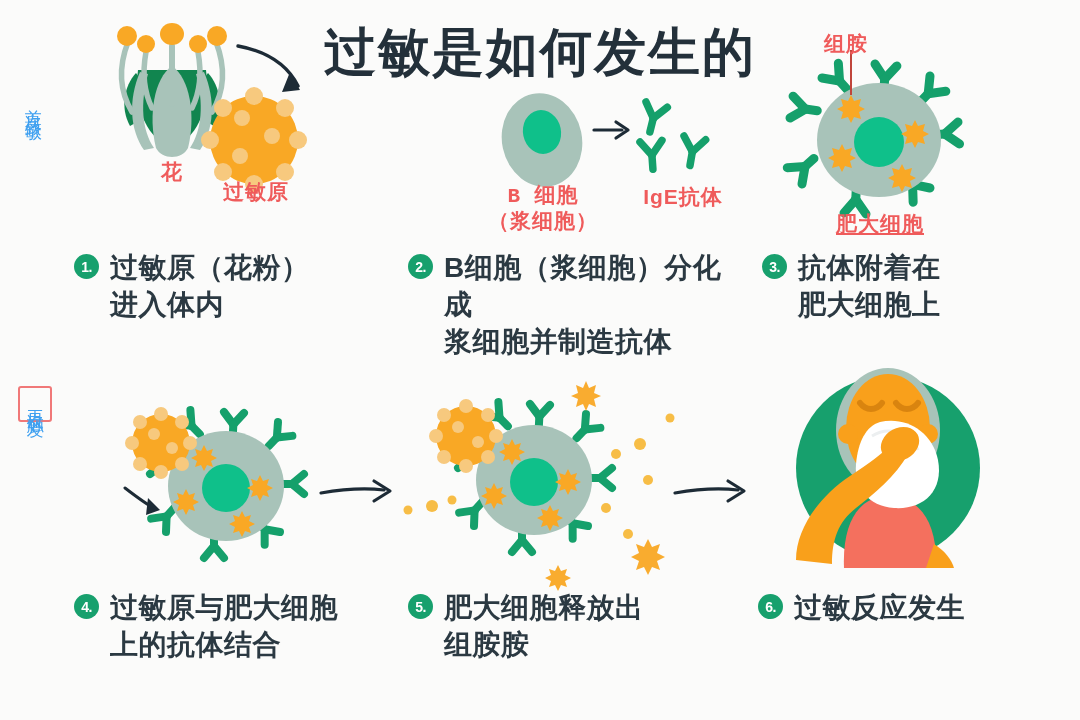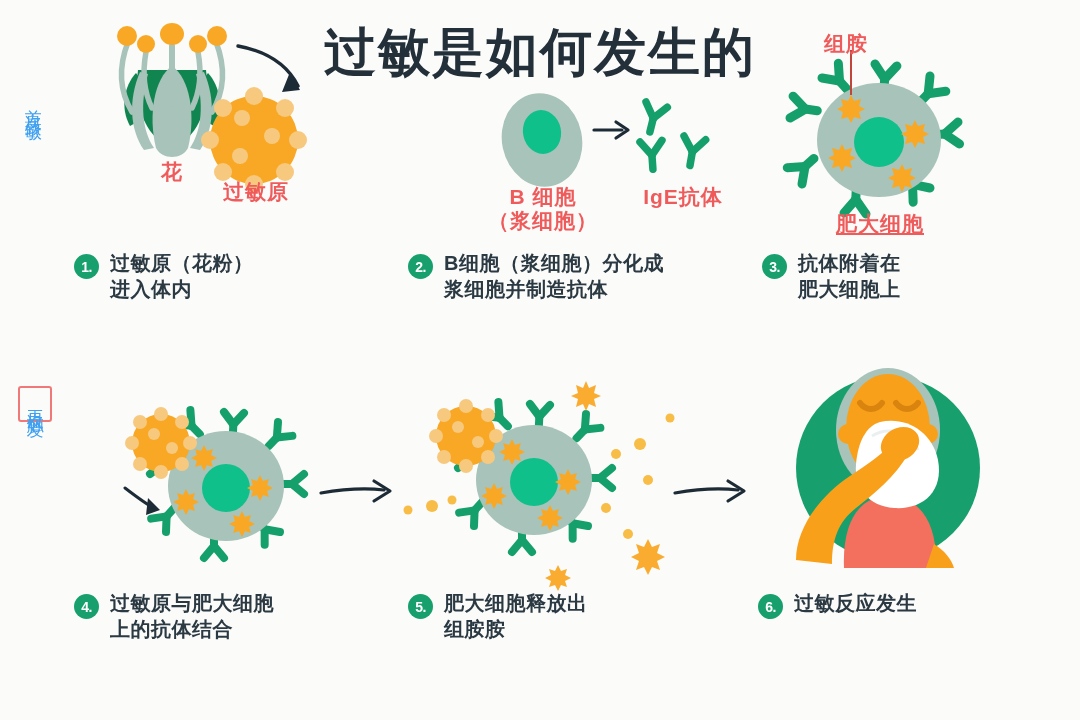--- a/index.html
+++ b/index.html
@@ -74,21 +74,21 @@
     color: #ffffff;
     font-size: 14px;
     font-weight: bold;
     display: flex;
     align-items: center;
     justify-content: center;
     margin-top: 4px;
     letter-spacing: -0.5px;
   }
   .step-text {
-    font-size: 20px;
+    font-size: 28px;
     font-weight: bold;
     color: #2b3942;
     line-height: 1.32;
     letter-spacing: 0.5px;
     white-space: pre-line;
   }
   svg { display: block; overflow: visible; }
 </style>
 </head>
 <body>
@@ -147,21 +147,21 @@
     </svg>
   </div>
   <div class="abs ill-caption" style="left:196px; top:178px; width:120px;">过敏原</div>
 
   <div class="abs" style="left:490px; top:88px; width:110px; height:110px;">
     <svg width="110" height="110" viewBox="0 0 110 110">
       <ellipse cx="52" cy="52" rx="40" ry="47" fill="#a8c3b9" transform="rotate(-12 52 52)"></ellipse>
       <ellipse cx="52" cy="44" rx="19" ry="22" fill="#0fc08a" transform="rotate(-12 52 44)"></ellipse>
     </svg>
   </div>
-  <div class="abs ill-caption" style="left:468px; top:183px; width:150px;">B 细胞</div>
+  <div class="abs ill-caption" style="left:468px; top:183px; width:150px;font-family:Liberation Mono, monospace;">B 细胞</div>
   <div class="abs ill-caption" style="left:468px; top:207px; width:150px;">（浆细胞）</div>
 
   <div class="abs" style="left:592px; top:118px;">
     <svg width="40" height="24" viewBox="0 0 40 24">
       <path d="M2 12 L30 12" stroke="#1d2b36" stroke-width="3.2" stroke-linecap="round" fill="none"></path>
       <path d="M24 4 L36 12 L24 20" stroke="#1d2b36" stroke-width="3.2" fill="none" stroke-linecap="round" stroke-linejoin="round"></path>
     </svg>
   </div>
 
   <div class="abs" style="left:628px; top:98px; width:110px; height:95px;">

